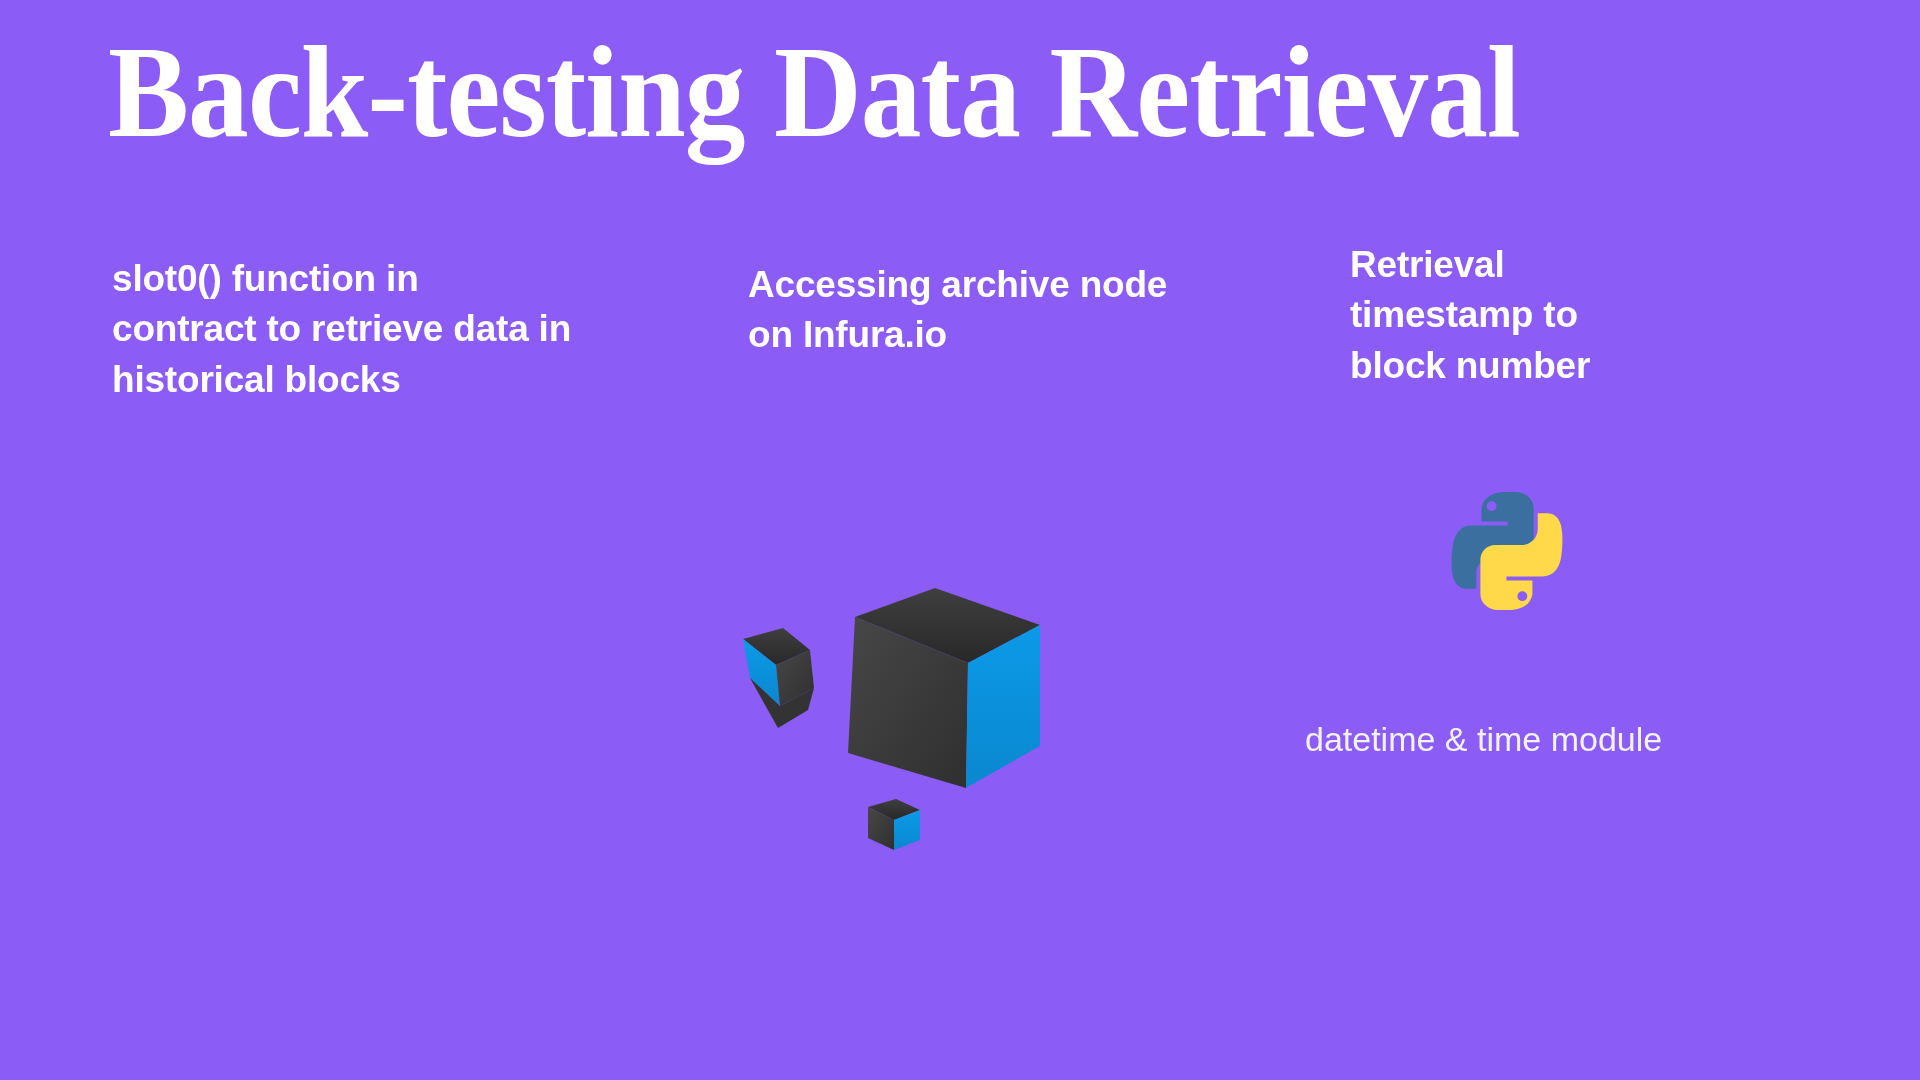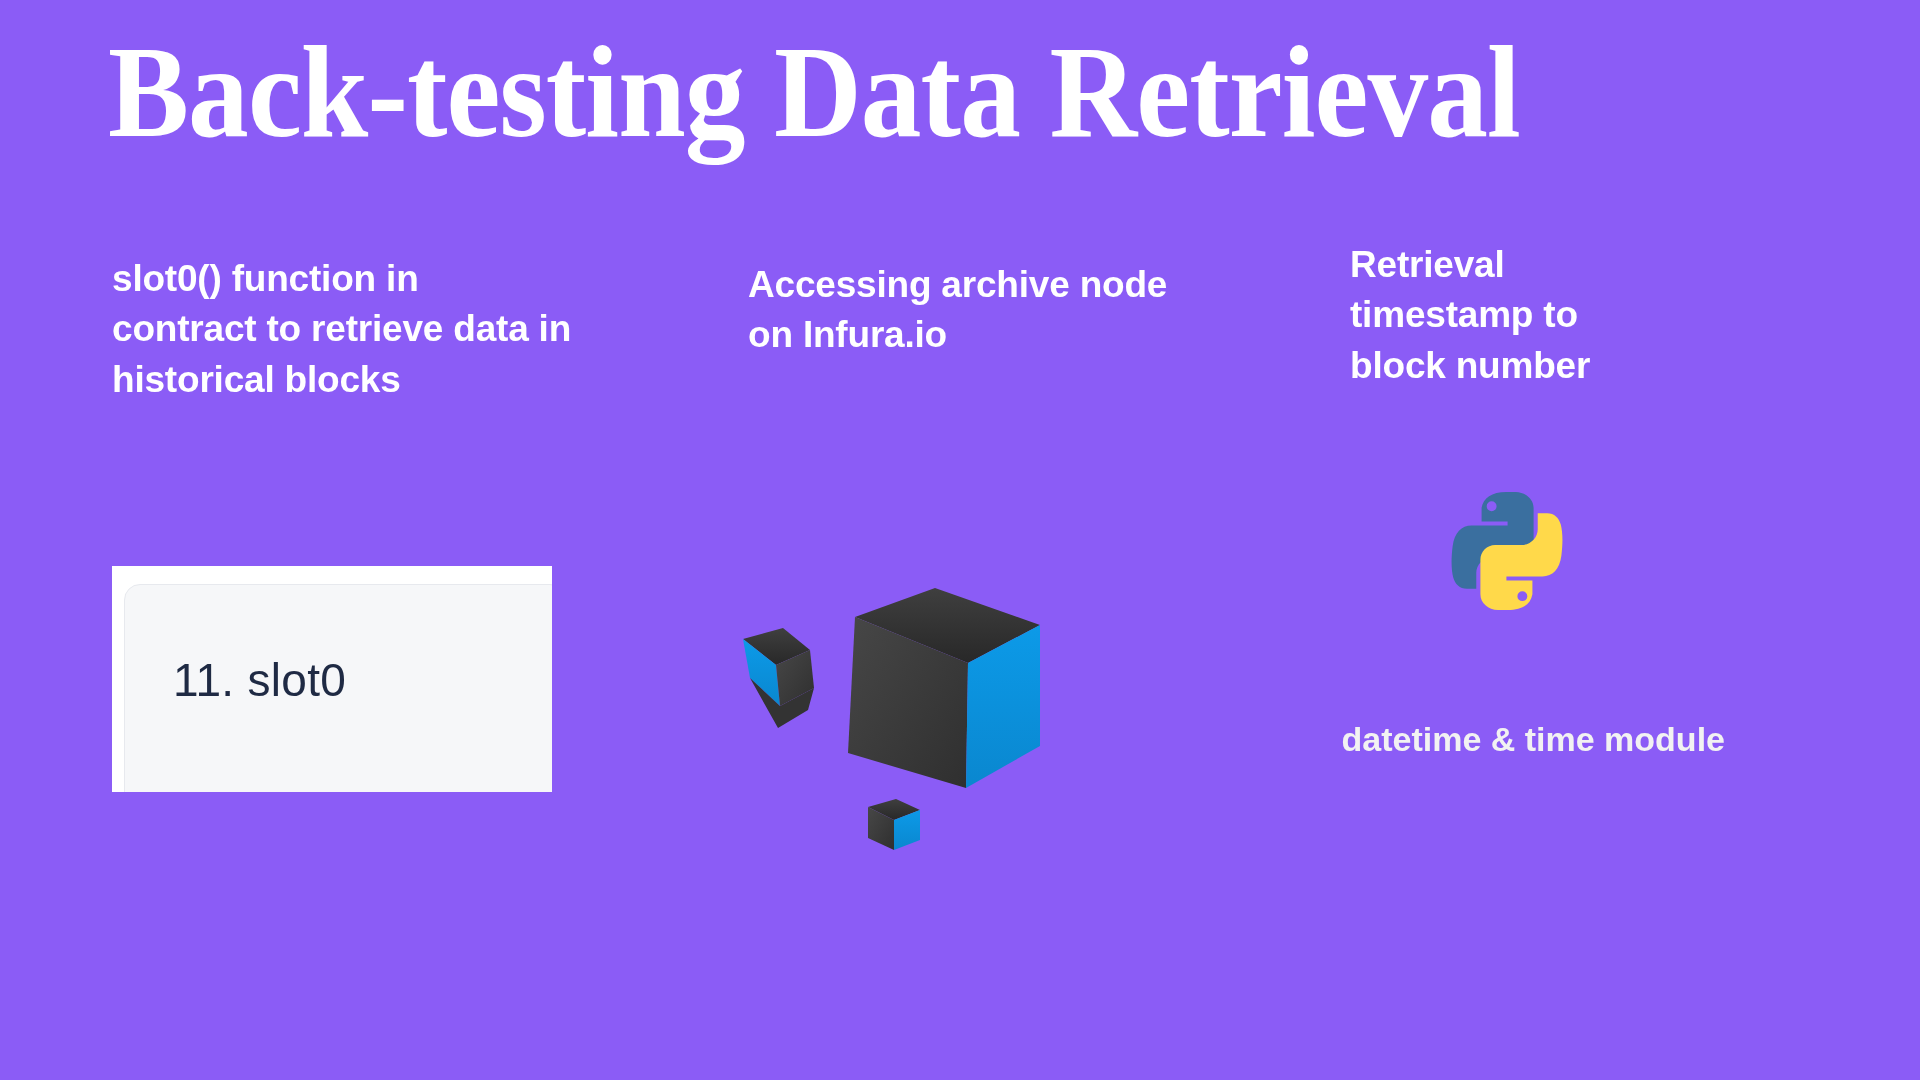--- a/index.html
+++ b/index.html
@@ -121,44 +121,39 @@
     width: 280px;
     height: 58px;
   }
   .python-wordmark svg { display: block; width: 280px; height: 58px; }
 
   .module-caption {
     position: absolute;
     left: -45px;
     top: 718px;
     width: 420px;
-    text-align: right;
+    text-align: left;
     color: #f2f2f2;
     font-family: "Liberation Sans", sans-serif;
-    font-weight: 700;
+    font-weight: 400;
     font-size: 34px;
     line-height: 1.26;
   }
 </style>
 </head>
 <body>
 
 <div class="slide">
 
   <div class="title">Back-testing Data Retrieval</div>
 
   <div class="col col-1">
 
     <div class="heading">slot0() function in contract to retrieve data in historical blocks</div>
 
-    <div class="slot-card">
-      <div class="slot-inner">
-        <div class="slot-label">11. slot0</div>
-      </div>
-    </div>
 
   </div>
 
   <div class="col col-2">
 
     <div class="heading">Accessing archive node on Infura.io</div>
 
     <div class="infura">
       <svg viewBox="0 0 420 360" xmlns="http://www.w3.org/2000/svg">
         <defs>

